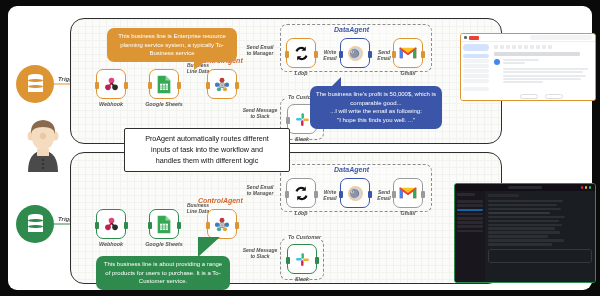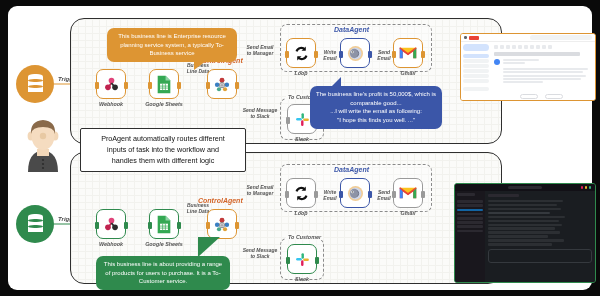--- a/index.html
+++ b/index.html
@@ -95,21 +95,21 @@
   }
   .callout.orange { background: #dd9533; }
   .callout.blue   { background: #3b56a8; }
   .callout.green  { background: #2f8a4d; }
 
   .callout-tail { position: absolute; width: 0; height: 0; }
 
   .note-box {
     position: absolute; background: #fff; border: 1.4px solid #2f2f2f;
     border-radius: 2px; padding: 5px 20px;
-    font-size: 7.2px; line-height: 1.5; color: #111; text-align: center;
+    font-size: 7.2px; line-height: 1.5; color: #111; text-align: center; margin-left: 44px;
   }
 
   
   .shot { position: absolute; border-radius: 3px; overflow: hidden; }
   .shot.gmail { left: 452px; top: 27px; width: 136px; height: 68px;
                 border: 1.4px solid #dd9533; background: #fff; }
   .shot.slack { left: 446px; top: 177px; width: 142px; height: 100px;
                 border: 1.4px solid #2f8a4d; background: #1a1d21; }
 
   .gm-top { height: 8px; background:#fff; border-bottom:1px solid #eee; display:flex; align-items:center; gap:2px; padding:0 3px;}

